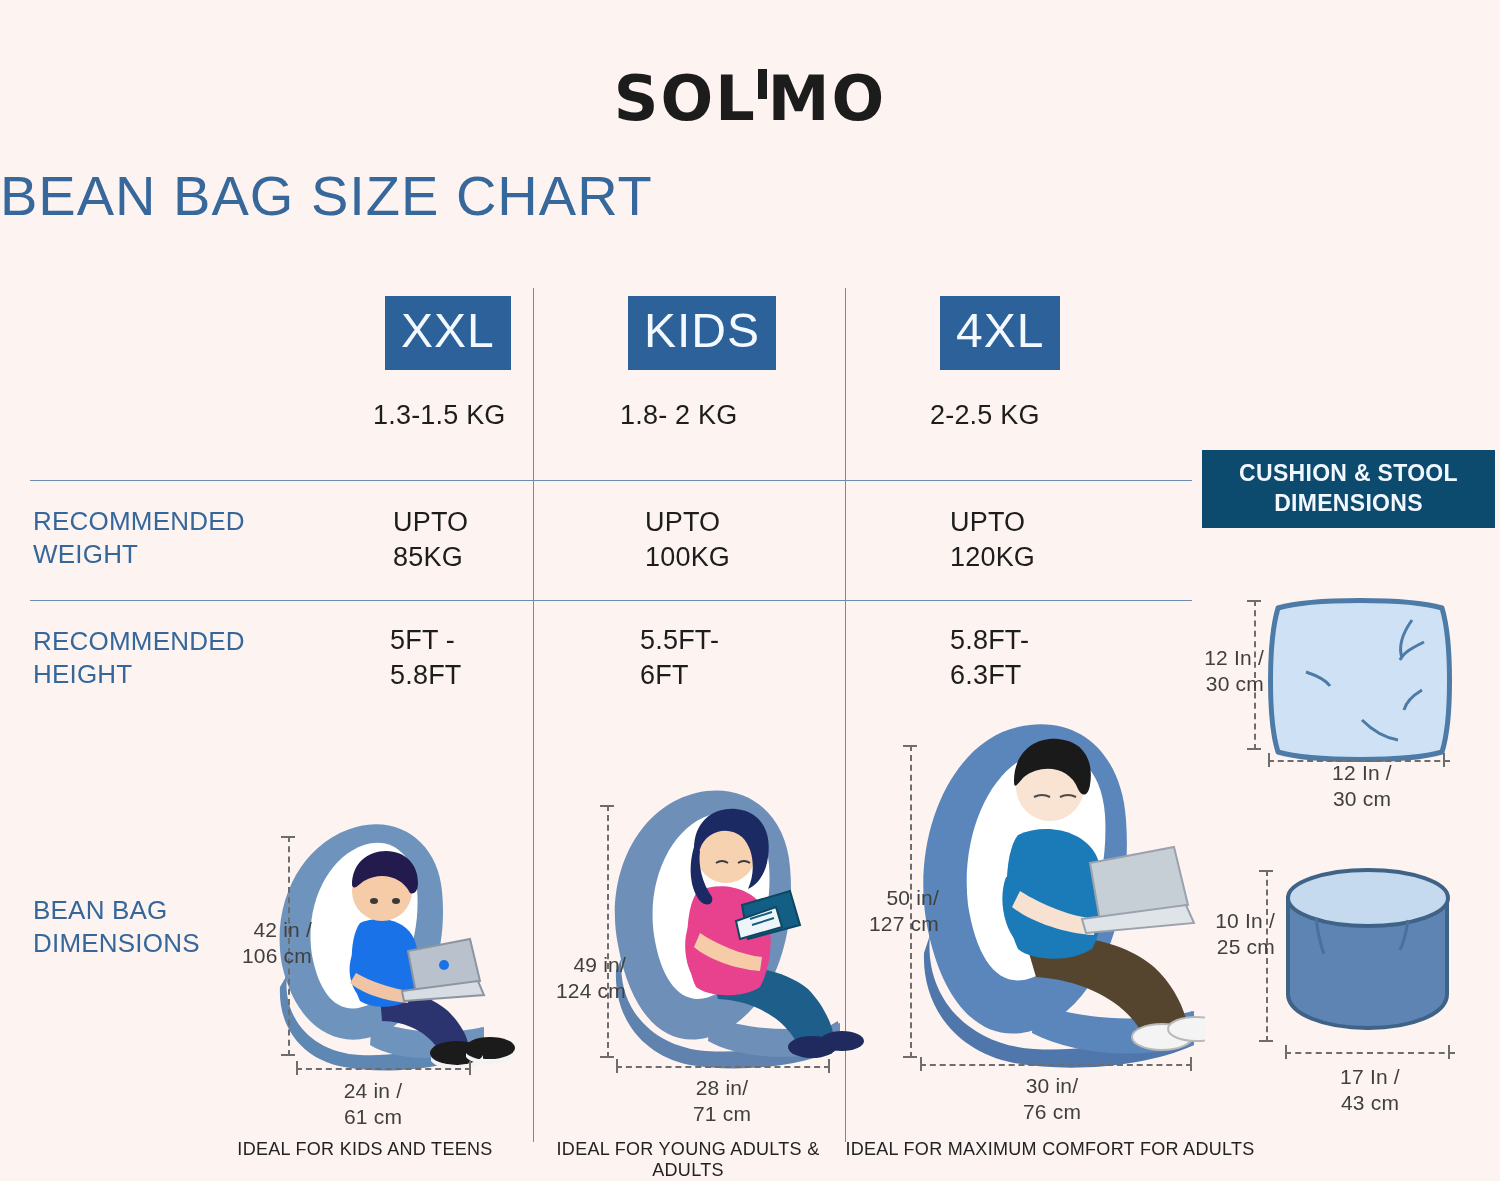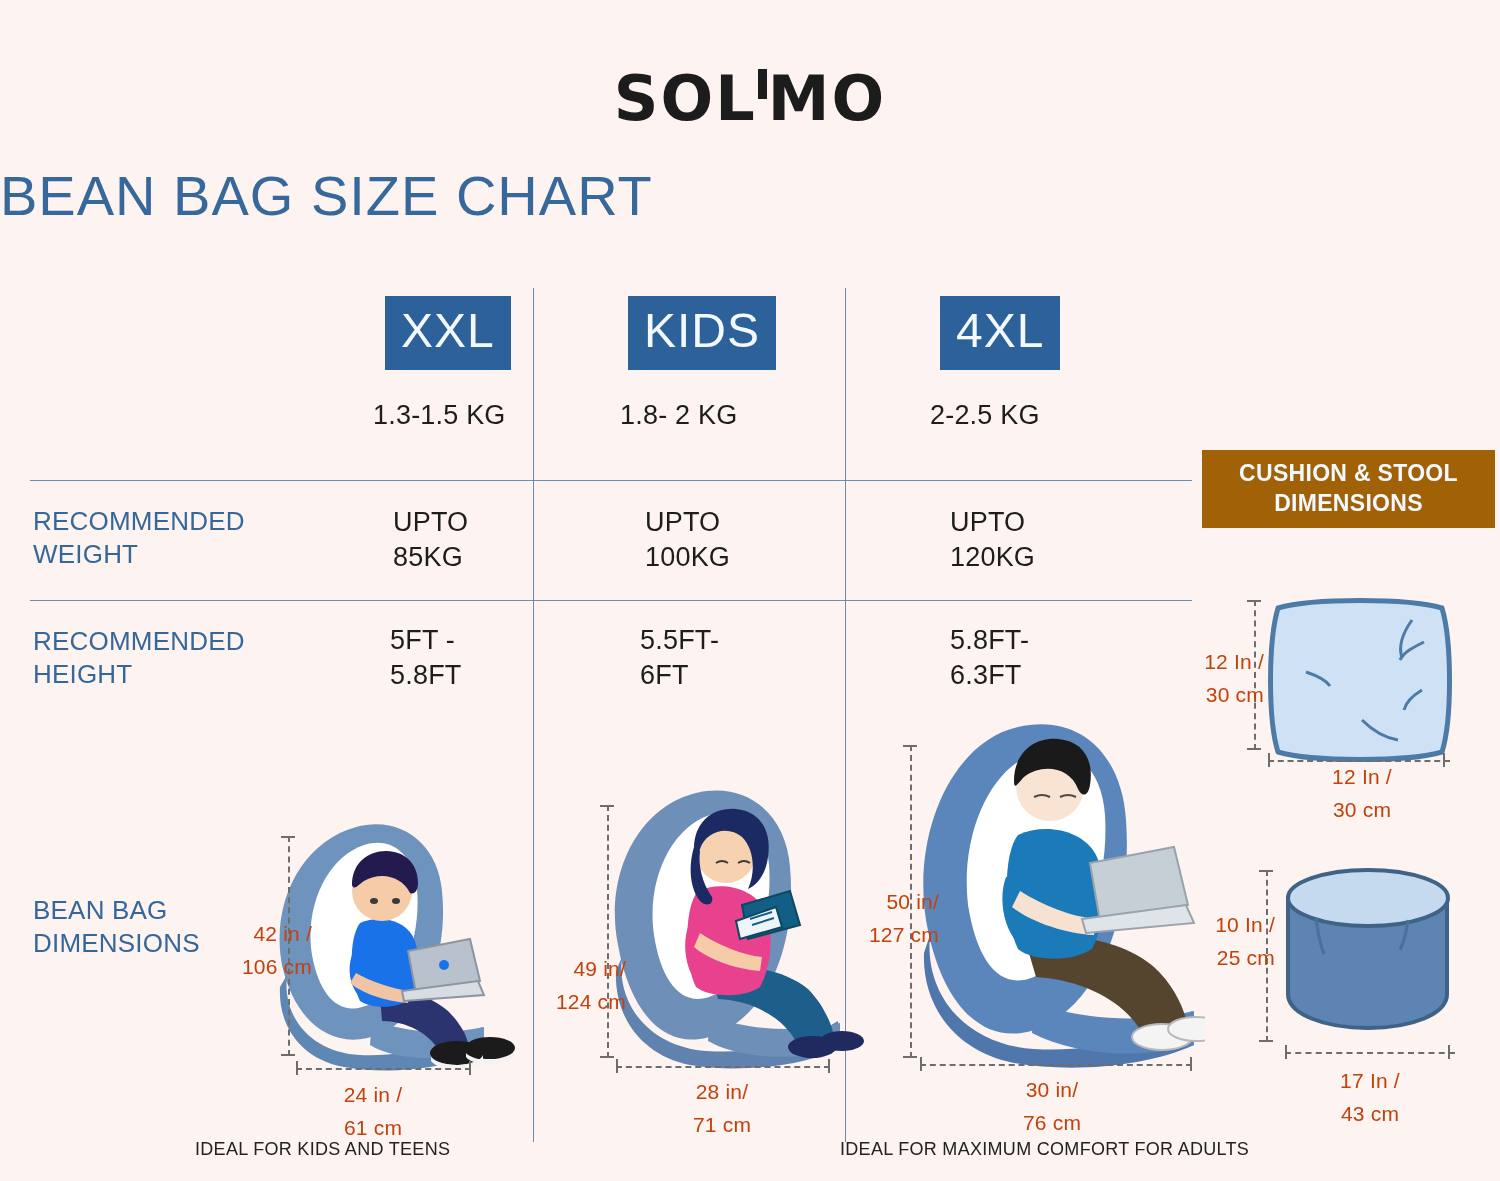--- a/index.html
+++ b/index.html
@@ -86,48 +86,48 @@
   #lbl-height{left:33px;top:625px;width:300px;}
   #v-height-xxl{left:390px;top:623px;}
   #v-height-xxxl{left:640px;top:623px;}
   #v-height-4xl{left:950px;top:623px;}
   
   #lbl-dims{left:33px;top:894px;width:300px;}
 
   
   #cs-header{
     position:absolute;left:1202px;top:450px;width:293px;
-    background:#a16207;color:#f2f8ff;
+    background:#0c4a6e;color:#f2f8ff;
     text-align:center;font-weight:bold;font-size:23px;line-height:30px;
     padding:8px 0 10px 0;letter-spacing:.3px;
   }
 
   
   .dimtext{
-    position:absolute;color:#c2410c;font-size:21px;line-height:33px;
+    position:absolute;color:#404040;font-size:21px;line-height:26px;
     letter-spacing:.2px;
   }
   .dimtext.ctr{text-align:center;}
   .dimtext.rt{text-align:right;}
 
   #d-xxl-h{left:222px;top:917px;width:90px;}
   #d-xxl-w{left:278px;top:1078px;width:190px;}
   #d-xxxl-h{left:536px;top:952px;width:90px;}
   #d-xxxl-w{left:612px;top:1075px;width:220px;}
   #d-4xl-h{left:843px;top:885px;width:96px;}
   #d-4xl-w{left:912px;top:1073px;width:280px;}
   #d-cu-h{left:1192px;top:645px;width:72px;}
   #d-cu-w{left:1268px;top:760px;width:188px;}
   #d-st-h{left:1203px;top:908px;width:72px;}
   #d-st-w{left:1285px;top:1064px;width:170px;}
 
   
   .caption{
     position:absolute;color:#222;font-size:18px;letter-spacing:.3px;
-    text-align:left;
+    text-align:center;
   }
   #cap-xxl{left:195px;top:1139px;width:340px;}
   #cap-xxxl{left:523px;top:1139px;width:330px;}
   #cap-4xl{left:840px;top:1139px;width:420px;}
 
   
   .illu{position:absolute;}
   #illu-xxl{left:252px;top:805px;width:280px;height:270px;}
   #illu-xxxl{left:590px;top:775px;width:275px;height:300px;}
   #illu-4xl{left:900px;top:705px;width:305px;height:370px;}
@@ -356,15 +356,16 @@
   <div class="dimtext rt" id="d-4xl-h">50 in/<br>127 cm</div>
   <div class="dimtext ctr" id="d-4xl-w">30 in/<br>76 cm</div>
 
   <div class="dimtext rt" id="d-cu-h">12 In /<br>30 cm</div>
   <div class="dimtext ctr" id="d-cu-w">12 In /<br>30 cm</div>
 
   <div class="dimtext rt" id="d-st-h">10 In /<br>25 cm</div>
   <div class="dimtext ctr" id="d-st-w">17 In /<br>43 cm</div>
 
   <div class="caption" id="cap-xxl">IDEAL FOR KIDS AND TEENS</div>
+  <div class="caption" id="cap-xxxl">IDEAL FOR YOUNG ADULTS &amp; ADULTS</div>
   <div class="caption" id="cap-4xl">IDEAL FOR MAXIMUM COMFORT FOR ADULTS</div>
 
 </div>
 
 </body></html>

